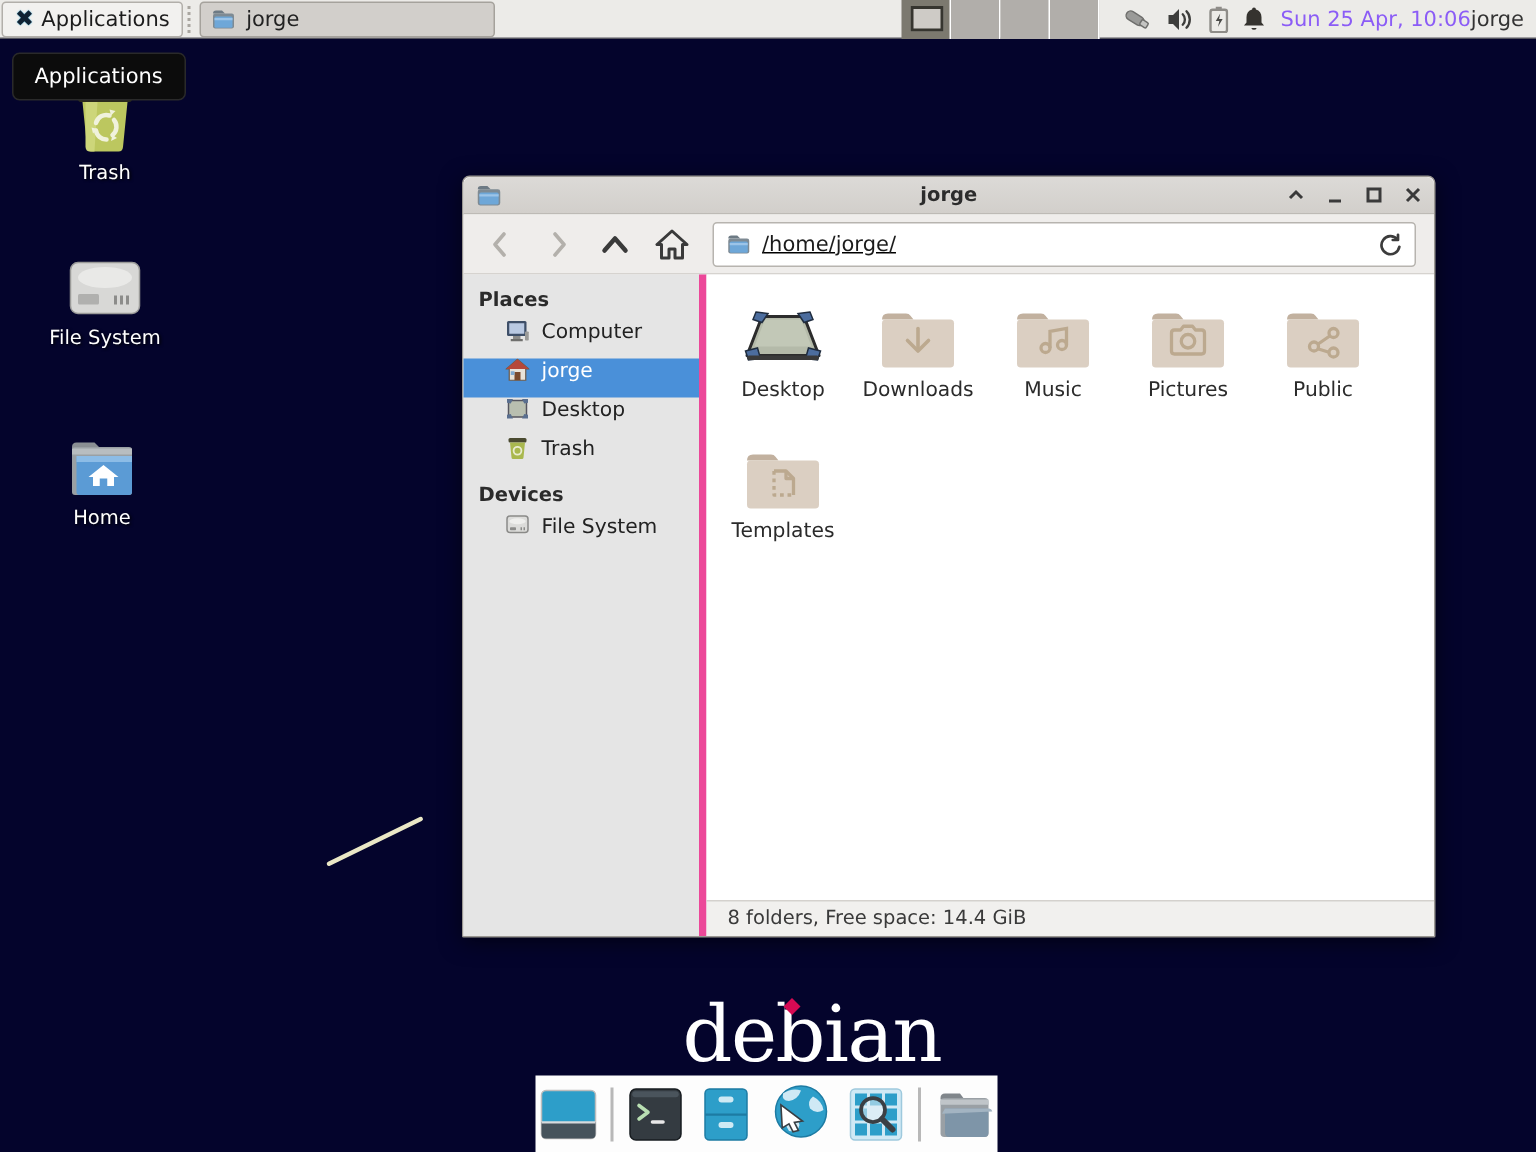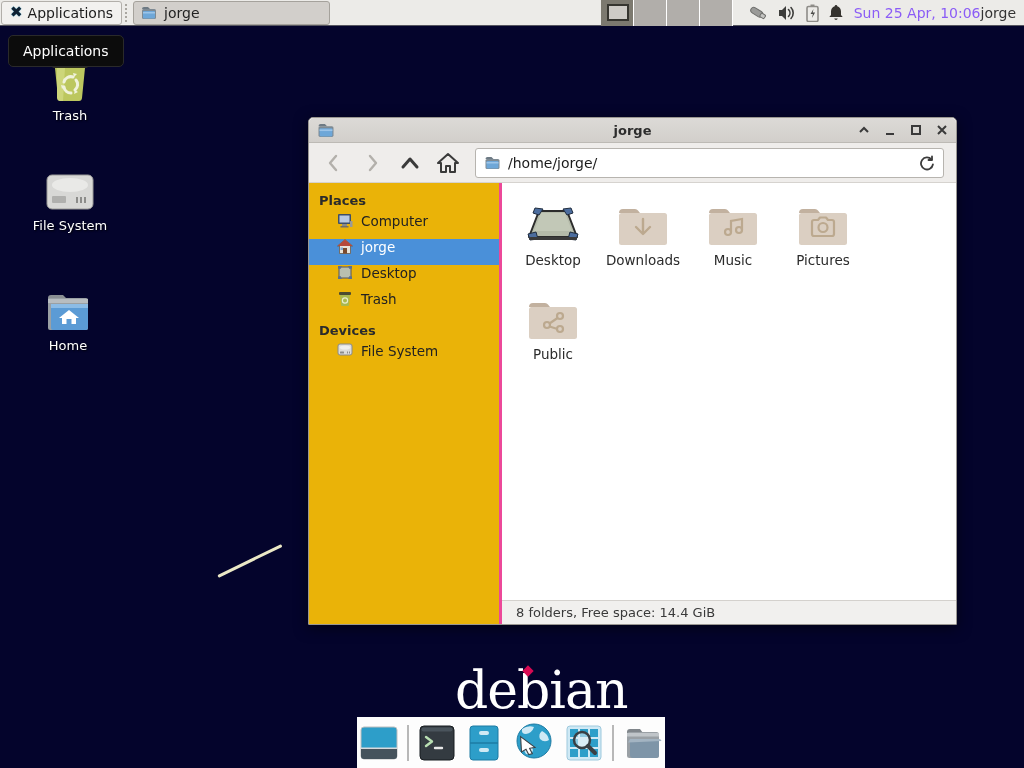--- a/index.html
+++ b/index.html
@@ -41,26 +41,26 @@
   .debian .dot-mask { position:absolute; left:68px; top:4px; width:10px; height:9px; background:#04042c; }
 
   
   .window { position:absolute; left:308px; top:117px; width:649px; height:508px; background:#fff; border:1px solid #9a9792; border-radius:5px 5px 1px 1px; box-shadow:0 3px 14px rgba(0,0,0,.55); display:flex; flex-direction:column; }
   .titlebar { height:25px; background:linear-gradient(#dcdad7,#d2cfcb); border-bottom:1px solid #bdbab5; border-radius:5px 5px 0 0; display:flex; align-items:center; padding:0 8px; position:relative; }
   .titlebar .title { position:absolute; left:0; right:0; text-align:center; font-weight:bold; font-size:13px; color:#2c2c2c; }
   .win-controls { margin-left:auto; display:flex; gap:14px; z-index:2; }
   .win-controls span { display:flex; align-items:center; }
   .menubar { height:27px; background:#efedeb; display:flex; align-items:center; padding-left:6px; }
   .menubar .menu-item { padding:0 10px; font-size:14px; color:#222; line-height:27px; }
-  .toolbar { height:40px; background:#efedeb; border-bottom:1px solid #d6d3cf; display:flex; align-items:center; padding:0 12px 0 8px; gap:4px; }
+  .toolbar { height:40px; background:#efedeb; border-bottom:1px solid #d6d3cf; display:flex; align-items:center; padding:0 12px 0 8px; gap:4px;text-decoration:underline; }
   .tb-btn { width:34px; height:30px; display:flex; align-items:center; justify-content:center; border-radius:3px; }
   .pathbar { flex:1; height:30px; margin-left:6px; background:#fff; border:1px solid #b7b4af; border-radius:3px; display:flex; align-items:center; padding:0 8px; gap:7px; }
   .pathbar .path-text { flex:1; font-size:14px; color:#1b1b1b; }
   .win-body { flex:1; display:flex; min-height:0; }
-  .sidebar { width:193px; background:#eab308; border-right:3px solid #ec4899; padding-top:4px; }
+  .sidebar { width:162px; background:#e5e5e5; border-right:5px solid #ec4899; padding-top:4px; }
   .side-header { font-weight:bold; font-size:13px; color:#2b2b2b; padding:6px 0 5px 10px; }
   .side-item { display:flex; gap:8px; height:26px; padding-left:28px; font-size:13.5px; color:#222; }
   .side-item.selected { background:#4a90d9; color:#fff; }
   .main-col { flex:1; display:flex; flex-direction:column; min-width:0; }
   .filegrid { flex:1; background:#fff; padding:12px 0 0 6px; display:flex; flex-wrap:wrap; align-content:flex-start; }
   .file-cell { width:90px; height:94px; display:flex; flex-direction:column; align-items:center; }
   .file-cell .f-icon { height:52px; display:flex; align-items:flex-end; }
   .file-cell .f-label { margin-top:5px; font-size:13.5px; color:#2b2b2b; }
   .statusbar { height:24px; background:#f1f0ee; border-top:1px solid #d4d1cd; font-size:13px; color:#3a3a3a; line-height:23px; padding-left:14px; }
 
@@ -383,20 +383,34 @@
                   <circle cx="21" cy="30" r="3"></circle>
                   <circle cx="34" cy="21" r="3"></circle>
                   <circle cx="34" cy="34" r="3"></circle>
                   <path d="M23.5,28.5 l8,-5.5 M23.5,31.5 l8,2.5"></path>
                 </g>
             </svg>
           </div>
           <div class="f-label">Public</div>
         </div>
 
+        <div class="file-cell">
+          <div class="f-icon">
+            <svg width="54" height="46" viewBox="0 0 54 46">
+              <path d="M3,12 q0,-4 4,-4 h12 q2,0 3,1.5 l2,2.5 h-21 z" fill="#c2b19f"></path>
+              <rect x="3" y="12" width="48" height="32" rx="2.5" fill="#dbcfc2"></rect>
+              <g stroke="#bca98f" stroke-width="2.2" fill="none" stroke-linejoin="round">
+                  <path d="M21,19 h8 l5,5 v11" stroke-dasharray="none"></path>
+                  <path d="M21,19 v16 h13" stroke-dasharray="2.5,2.5"></path>
+                  <path d="M29,19 v5 h5"></path>
+                </g>
+            </svg>
+          </div>
+          <div class="f-label">Templates</div>
+        </div>
 
 
       </div>
       <div class="statusbar">8 folders, Free space: 14.4 GiB</div>
     </div>
   </div>
 </div>
 
 <div class="dock">
   <svg width="38" height="38" viewBox="0 0 38 38">

